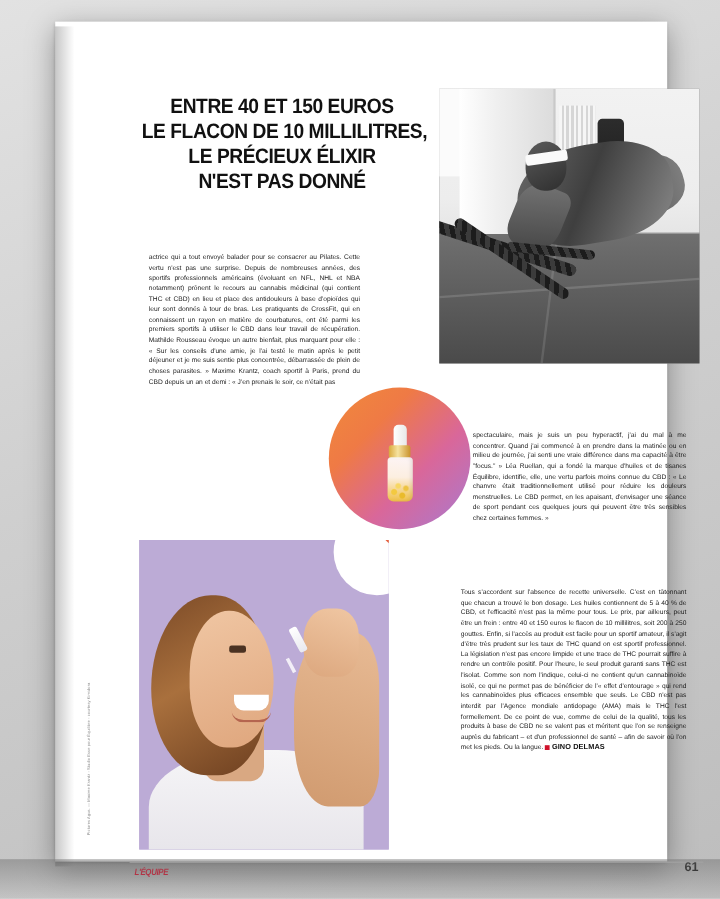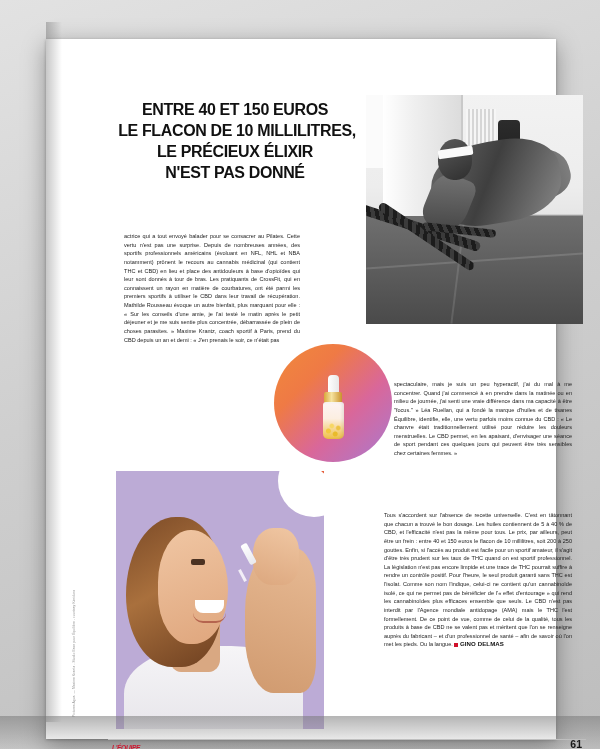--- a/index.html
+++ b/index.html
@@ -17,21 +17,21 @@
   
   #page-root {
     position: relative;
     width: 600px;
     height: 749px;
     background: linear-gradient(160deg, #e2e2e2 0%, #cfcfcf 45%, #bdbdbd 100%);
   }
   .page-sheet {
     position: absolute;
     left: 46px;
-    top: 39px;
+    top: 18px;
     width: 510px;
     height: 700px;
     background: #ffffff;
     box-shadow: 0 6px 22px rgba(0,0,0,0.35), 0 1px 3px rgba(0,0,0,0.25);
   }
   .page-gutter-shadow {
     position: absolute;
     left: 46px;
     top: 22px;
     width: 16px;

